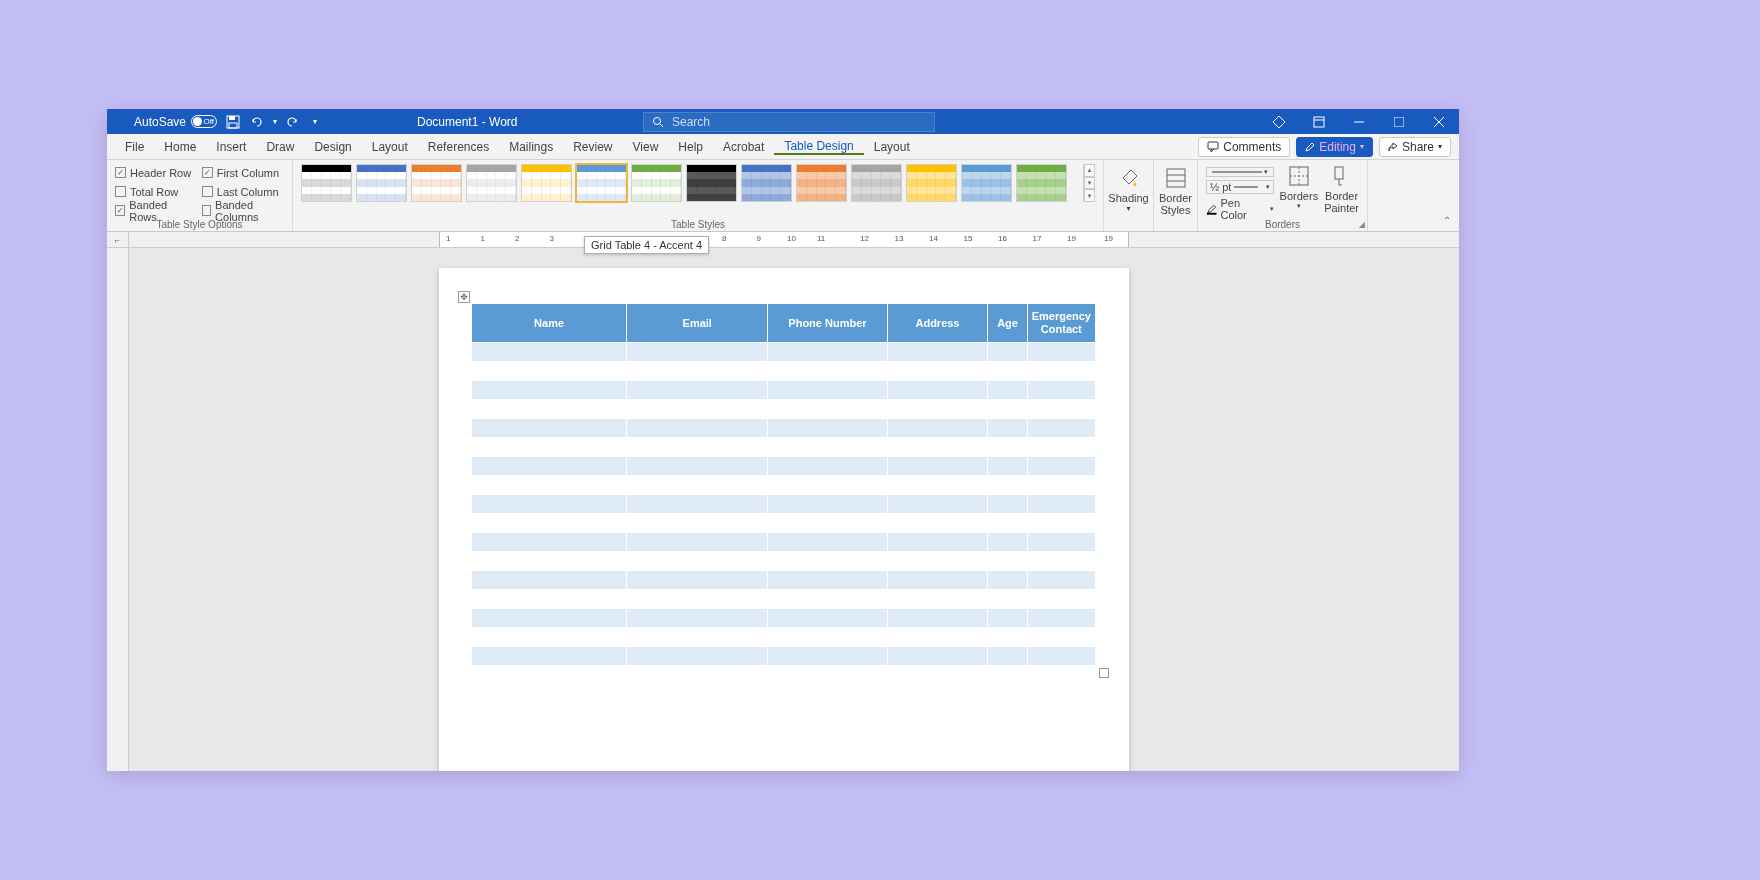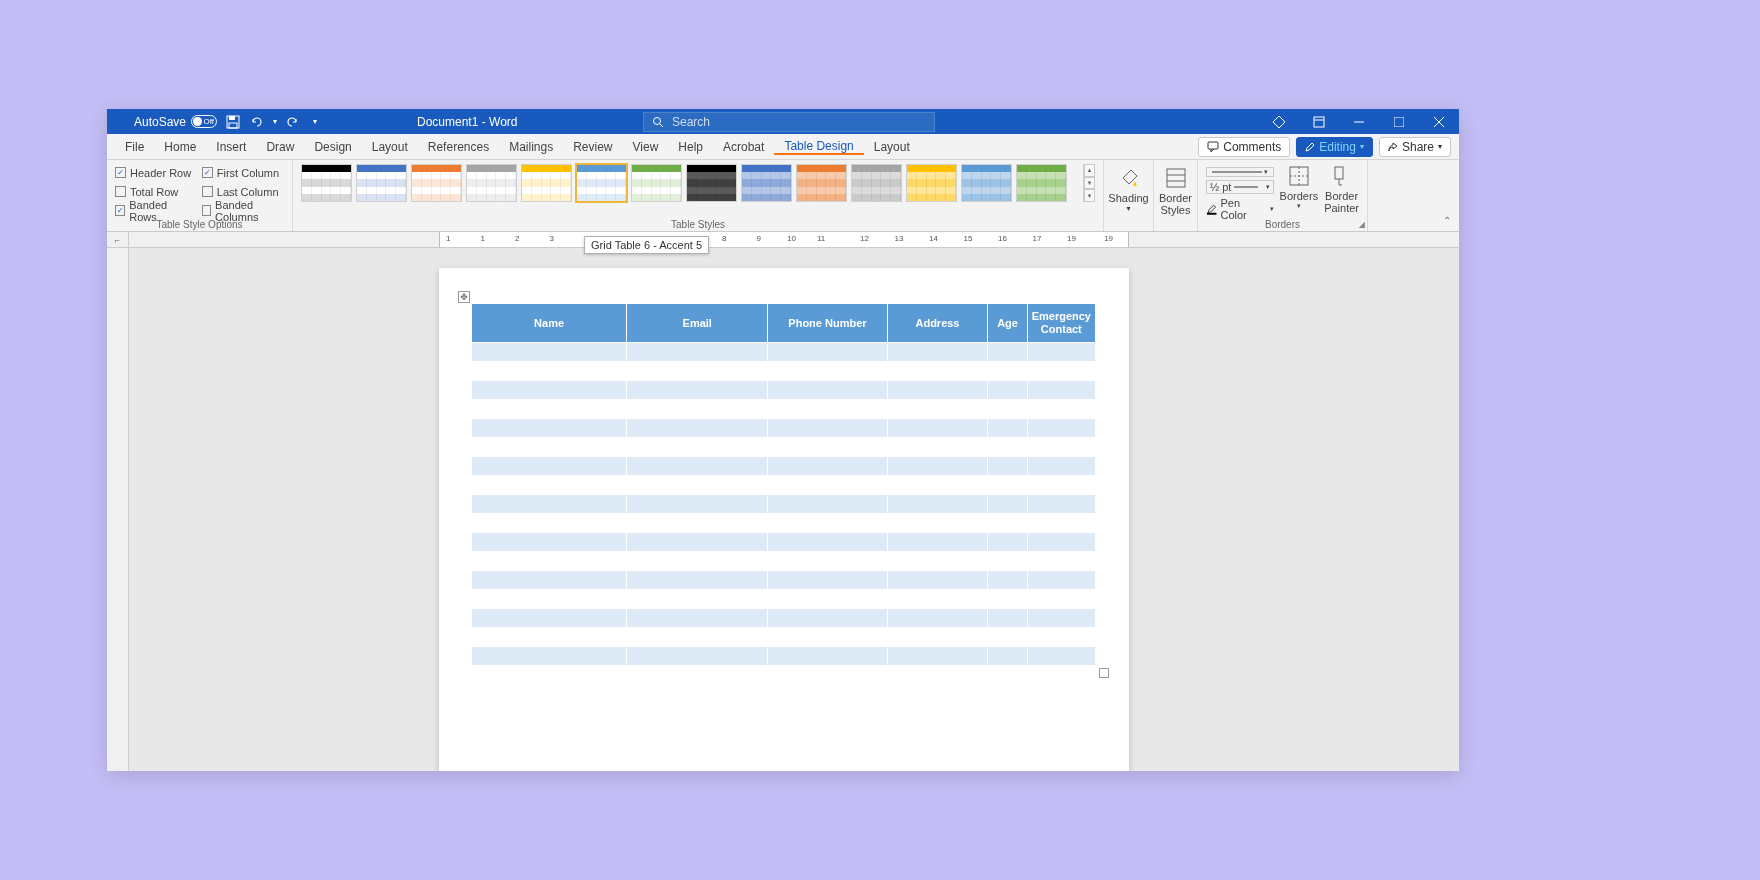--- a/index.html
+++ b/index.html
@@ -17,24 +17,24 @@
 .doc-title { font-size: 12px; }
 .search-box { width: 292px; height: 20px; background: #2B6BC2; border: 1px solid #4A82CC; display: flex; align-items: center; padding: 0 8px; gap: 8px; position:absolute; left:536px; }
 .search-box input { background: transparent; border: none; color: #fff; font-size: 12px; outline: none; flex: 1; }
 .search-box input::placeholder { color: #D0DDF0; }
 .title-right { margin-left: auto; display: flex; align-items: center; }
 .win-btn { width: 40px; height: 25px; display: flex; align-items: center; justify-content: center; }
 
 
 .ribbon-tabs { height: 26px; background: #F3F3F3; border-bottom: 1px solid #D4D4D4; display: flex; align-items: center; padding: 4px 8px; font-size: 12px; color: #444; gap: 32px; }
 .ribbon-tabs .tab { padding: 0 10px; height: 100%; display: flex; align-items: center; cursor: pointer; }
-.ribbon-tabs .tab.active { color: #185ABD; border-bottom: 2px solid #f97316; font-weight: 500; }
+.ribbon-tabs .tab.active { color: #185ABD; border-bottom: 2px solid #4d7c0f; font-weight: 500; }
 .ribbon-right { margin-left: auto; display: flex; gap: 6px; align-items: center; }
 .pill-btn { border: 1px solid #C9C9C9; border-radius: 3px; padding: 2px 8px; font-size: 12px; display: flex; align-items: center; gap: 4px; background:#fff; color:#333; }
-.pill-btn.editing { background: #185ABD; color: #7dd3fc; border-color:#185ABD; }
+.pill-btn.editing { background: #185ABD; color: #f0abfc; border-color:#185ABD; }
 
 
 .ribbon-body { height: 72px; background: #F3F3F3; border-bottom: 1px solid #C9C9C9; display: flex; font-size: 11px; color: #444; position:relative; }
 .ribbon-group { border-right: 1px solid #DADADA; padding: 4px 8px 0 8px; display: flex; flex-direction: column; position:relative; }
 .group-label { position:absolute; bottom:1px; left:0; right:0; text-align: center; font-size: 10px; color: #666; }
 .checkbox-row { display: flex; align-items: center; gap: 4px; height: 17px; font-size: 11px; }
 .chk { width: 11px; height: 11px; border: 1px solid #888; display: inline-flex; align-items: center; justify-content: center; font-size: 8px; color:#185ABD; }
 .style-options { display: grid; grid-template-columns: auto auto; column-gap: 10px; row-gap: 2px; }
 
 
@@ -768,21 +768,21 @@
           <span style="text-align:center; line-height:1.1; white-space:pre;">Border
 Painter</span>
         </div>
       </div>
       <div class="group-label">Borders</div>
       <span style="position:absolute; right:2px; bottom:2px; font-size:8px; color:#888;">◢</span>
     </div>
 
     <div class="collapse-caret">⌃</div>
 
-    <div class="tooltip">Grid Table 6 - Accent 5</div>
+    <div class="tooltip">Grid Table 4 - Accent 4</div>
   </div>
 
   <div class="doc-area">
     <div class="ruler-corner">⌐</div>
     <div class="v-ruler"></div>
     <div class="h-ruler">
       <div class="h-ruler-page" id="h-ruler-page" style="left: 310px; width: 690px;">
           <div class="ruler-tick" style="left: 6px;">1</div>
           <div class="ruler-tick" style="left: 40.5px;">1</div>
           <div class="ruler-tick" style="left: 75px;">2</div>

